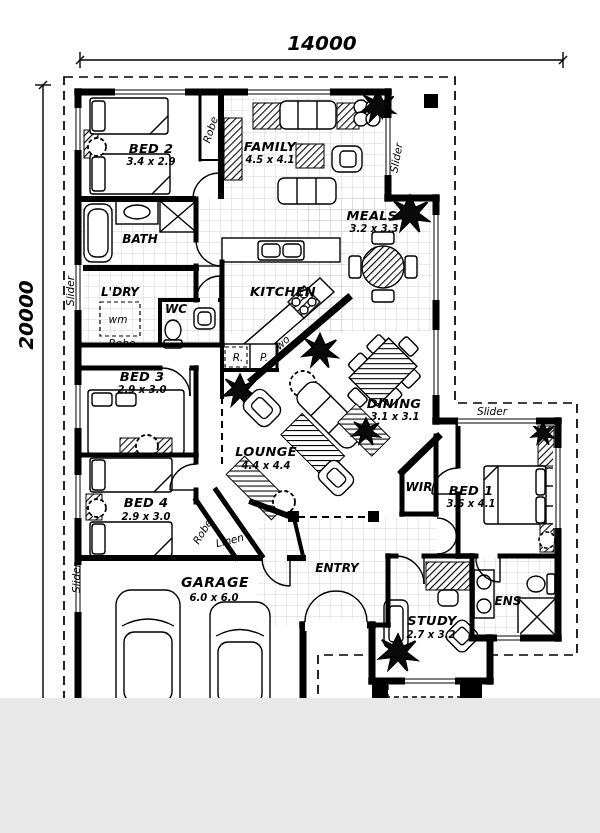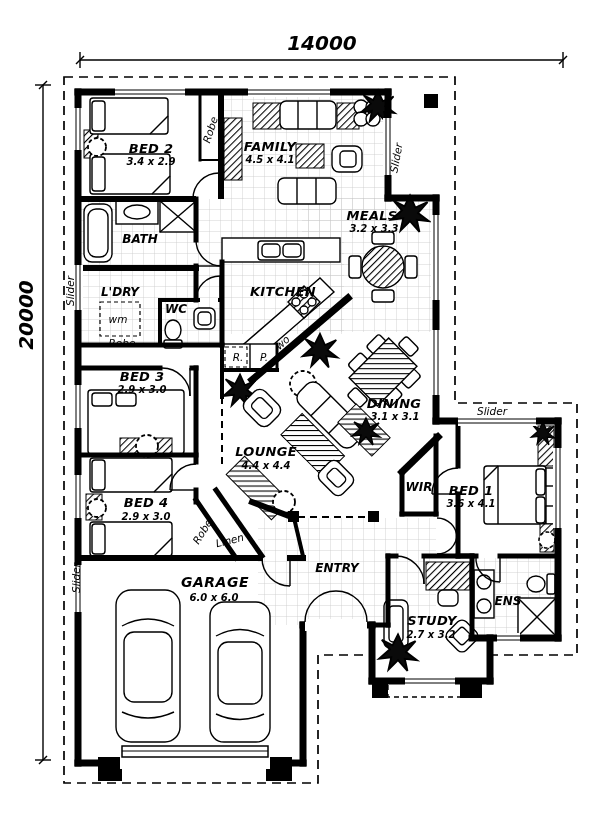--- a/index.html
+++ b/index.html
@@ -1,16 +1,16 @@
 <!DOCTYPE html>
 <html><head>
 <meta charset="utf-8">
 <style>
   html,body{margin:0;padding:0;background:#e8e8e8;}
-  .sheet{width:600px;height:833px;background:#3b82f6;position:relative;margin:0 auto;overflow:hidden;}
+  .sheet{width:600px;height:698px;background:#3b82f6;position:relative;margin:0 auto;overflow:hidden;}
   svg{display:block;}
   text{font-family:"DejaVu Sans",sans-serif;font-style:italic;fill:#000;}
   .room{font-weight:bold;font-size:13px;letter-spacing:.3px;}
   .room-sm{font-weight:bold;font-size:12px;}
   .room-lg{font-weight:bold;font-size:14px;letter-spacing:.5px;}
   .size{font-size:10px;font-weight:bold;}
   .ann{font-size:10.5px;}
   .dim{font-size:20px;font-weight:bold;}
 </style>
 </head>

